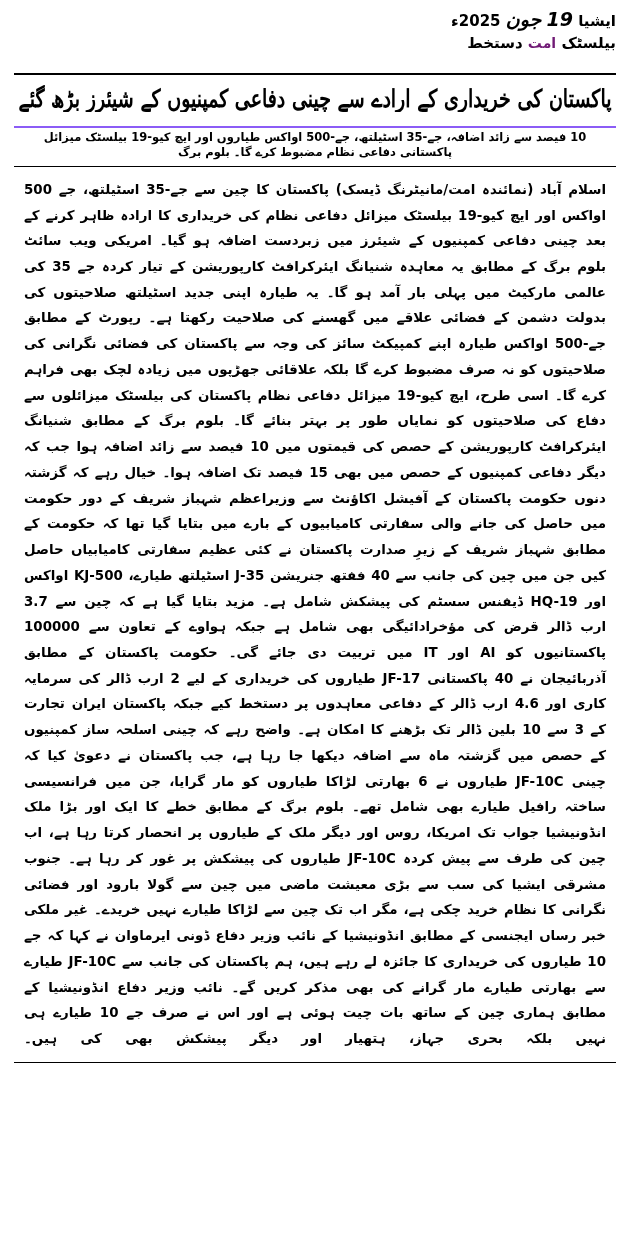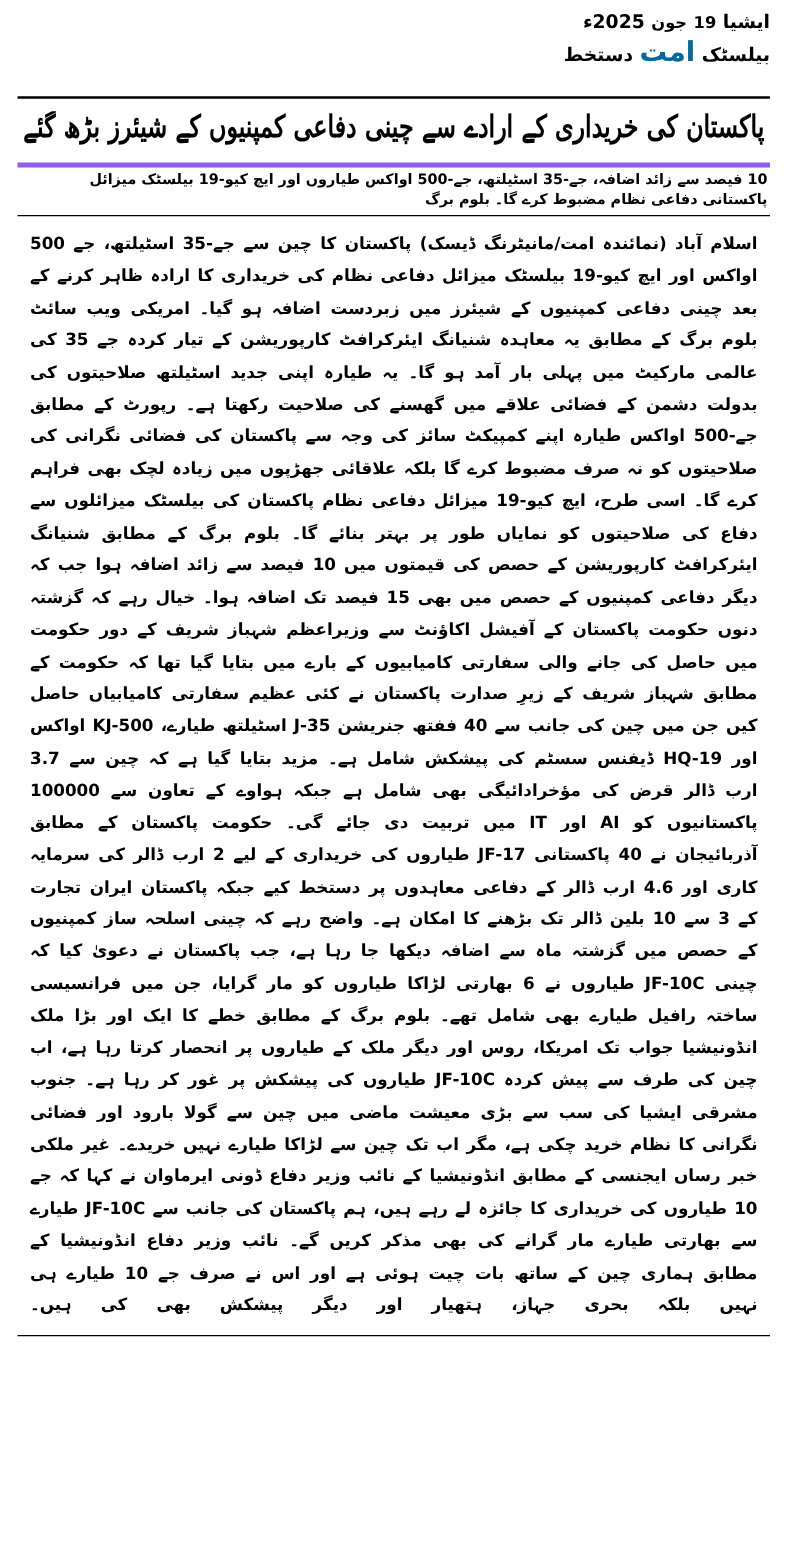--- a/index.html
+++ b/index.html
@@ -27,31 +27,32 @@
     text-align: right;
     direction: rtl;
     line-height: 1.25;
   }
   .masthead-date {
     font-size: 15px;
     font-weight: bold;
     letter-spacing: 0px;
   }
   .masthead-date .big {
-    font-size: 13px;
+    font-size: 19px;
     font-weight: bold;
+    font-style: italic;
   }
   .masthead-paper {
     font-size: 15px;
     font-weight: bold;
     margin-top: 2px;
   }
   .masthead-paper .brand {
-    color: #0369a1;
-    font-size: 22px;
+    color: #701a75;
+    font-size: 14px;
     font-weight: bold;
   }
 
   
   .headline-wrap {
     margin-top: 20px;
     border-top: 2px solid #000;
     border-bottom: 1px solid #000;
     padding: 4px 0 2px 0;
   }
@@ -64,25 +65,26 @@
     line-height: 1.12;
     letter-spacing: -1px;
     transform: scaleY(1.28);
     transform-origin: center top;
     margin: 6px 0 20px 0;
     white-space: nowrap;
     overflow: hidden;
   }
   .subhead {
     direction: rtl;
+    text-align: center;
     font-size: 11.5px;
     font-weight: bold;
     line-height: 1.35;
     padding: 2px 2px 3px 2px;
-    border-top: 4px solid #8b5cf6;
+    border-top: 2px solid #8b5cf6;
   }
 
   
   .body-text {
     direction: rtl;
     text-align: justify;
     text-align-last: justify;
     font-size: 13.4px;
     line-height: 1.92;
     font-weight: bold;

